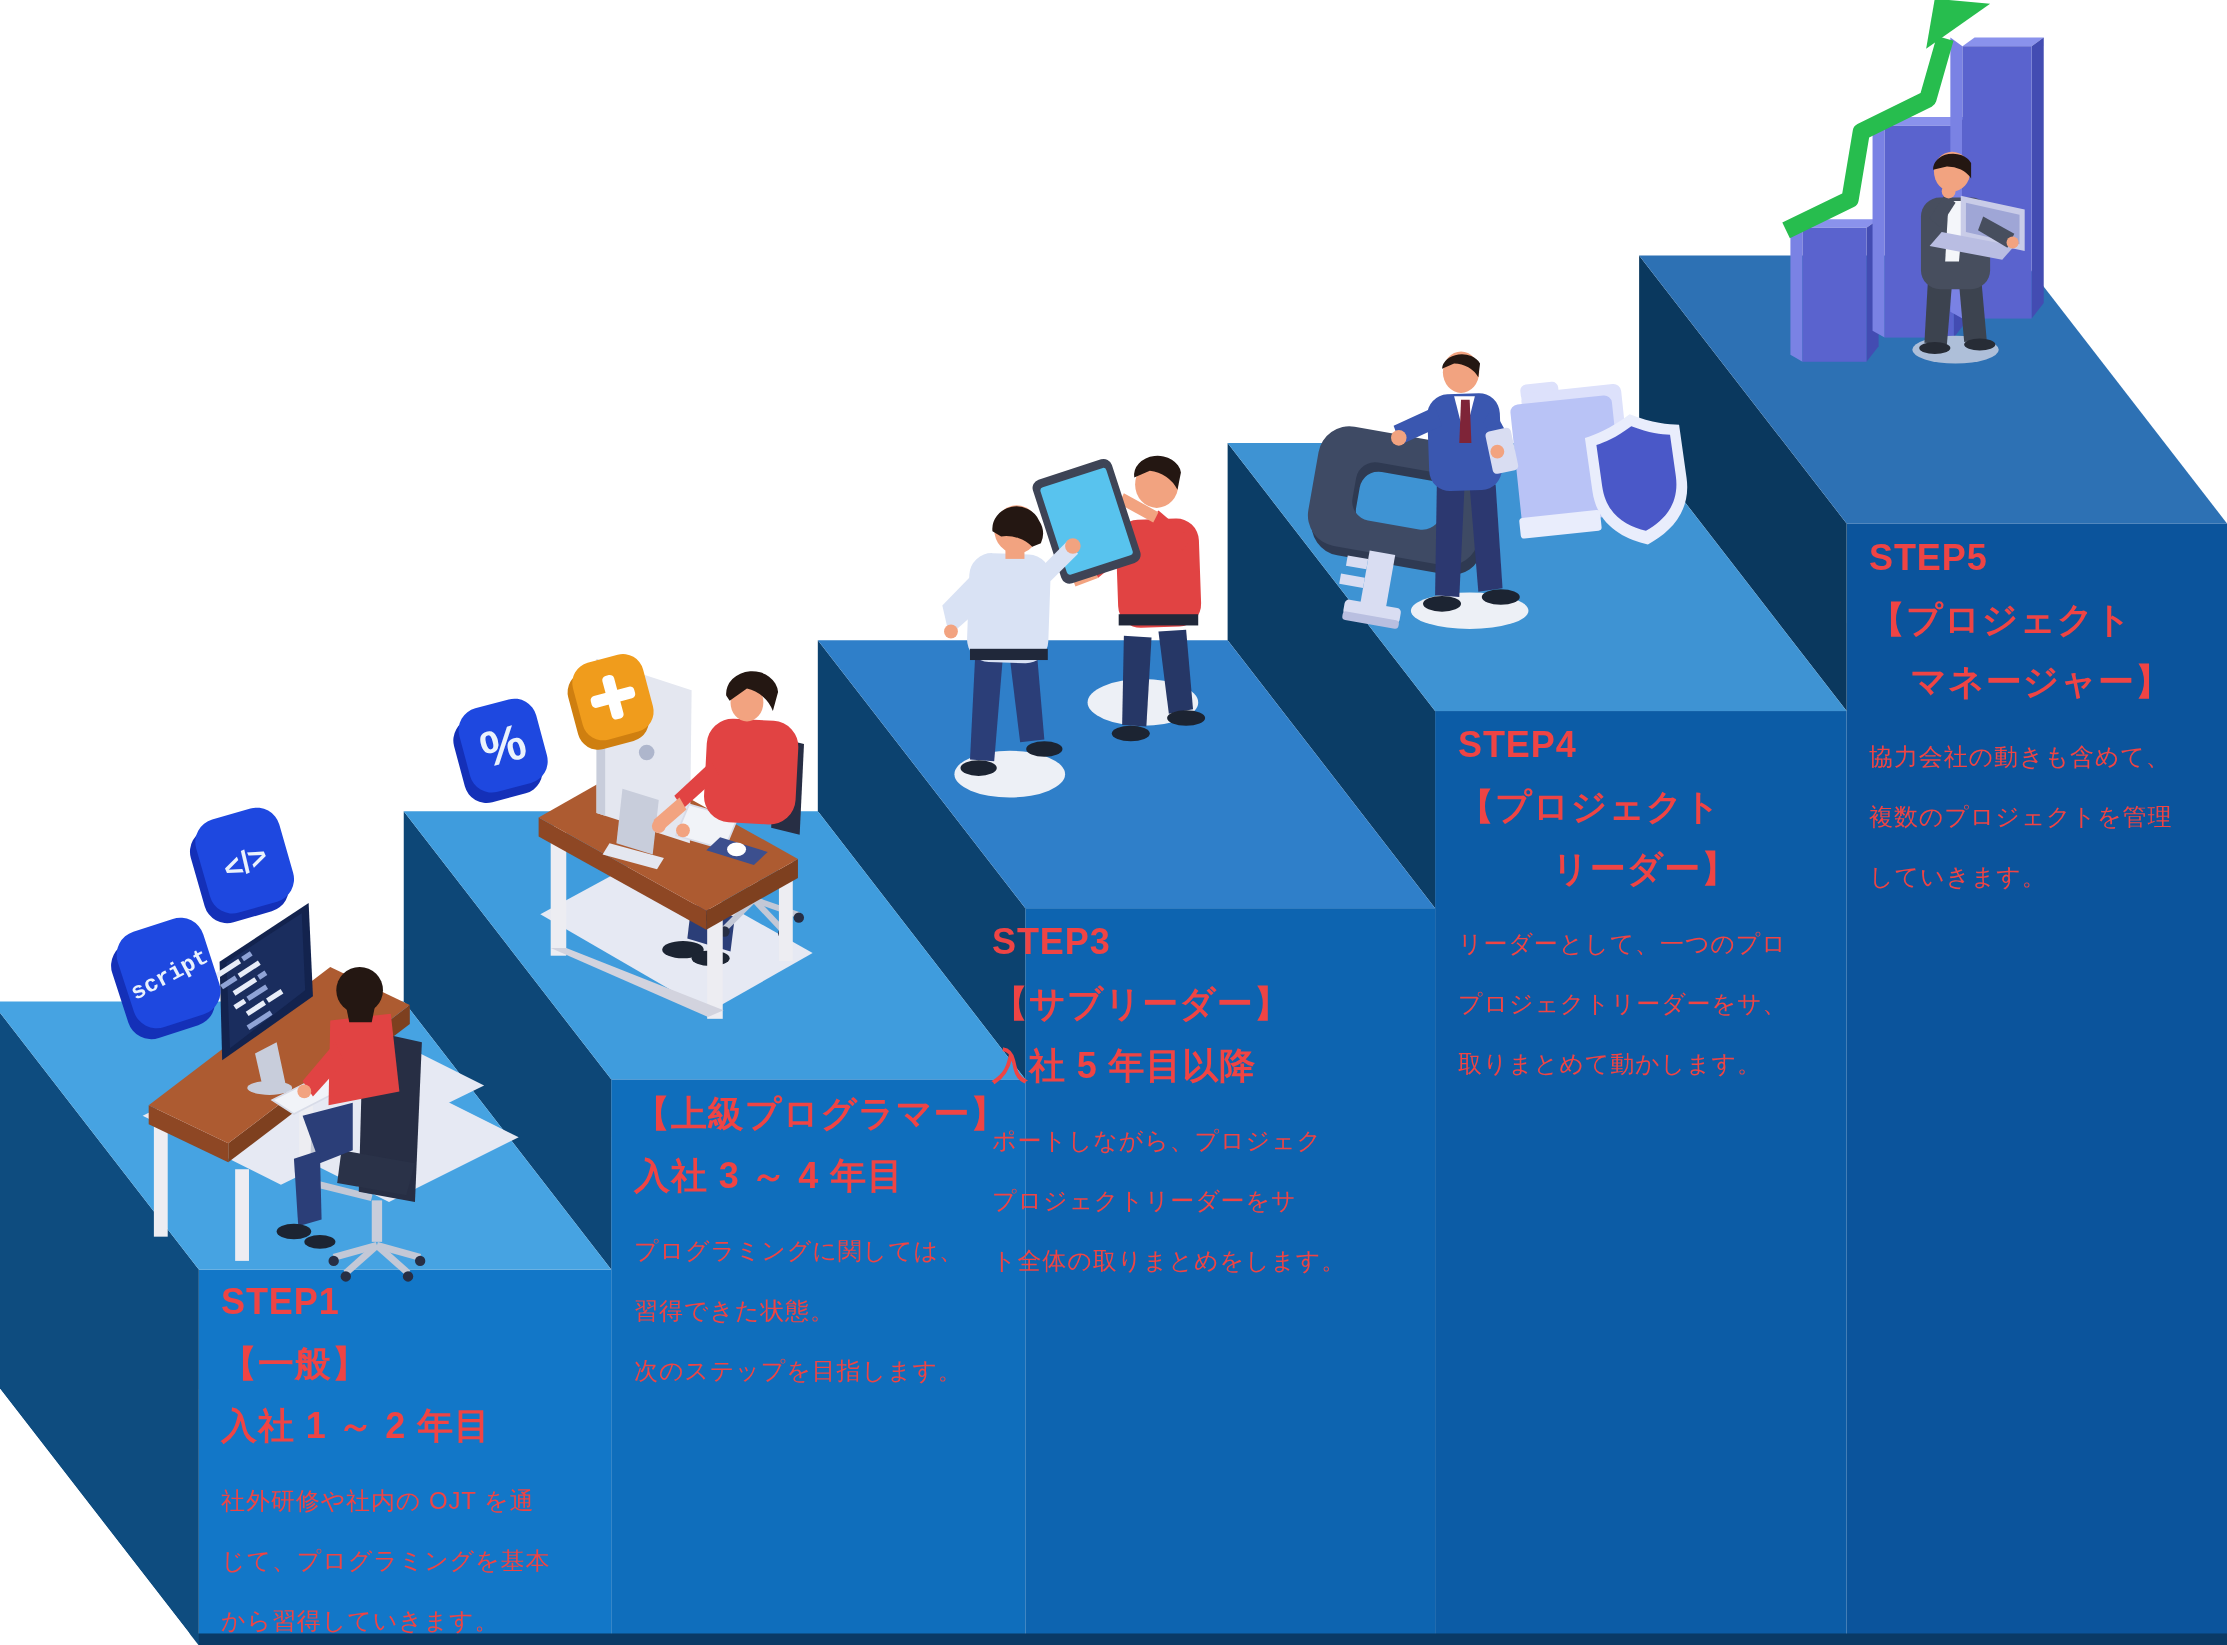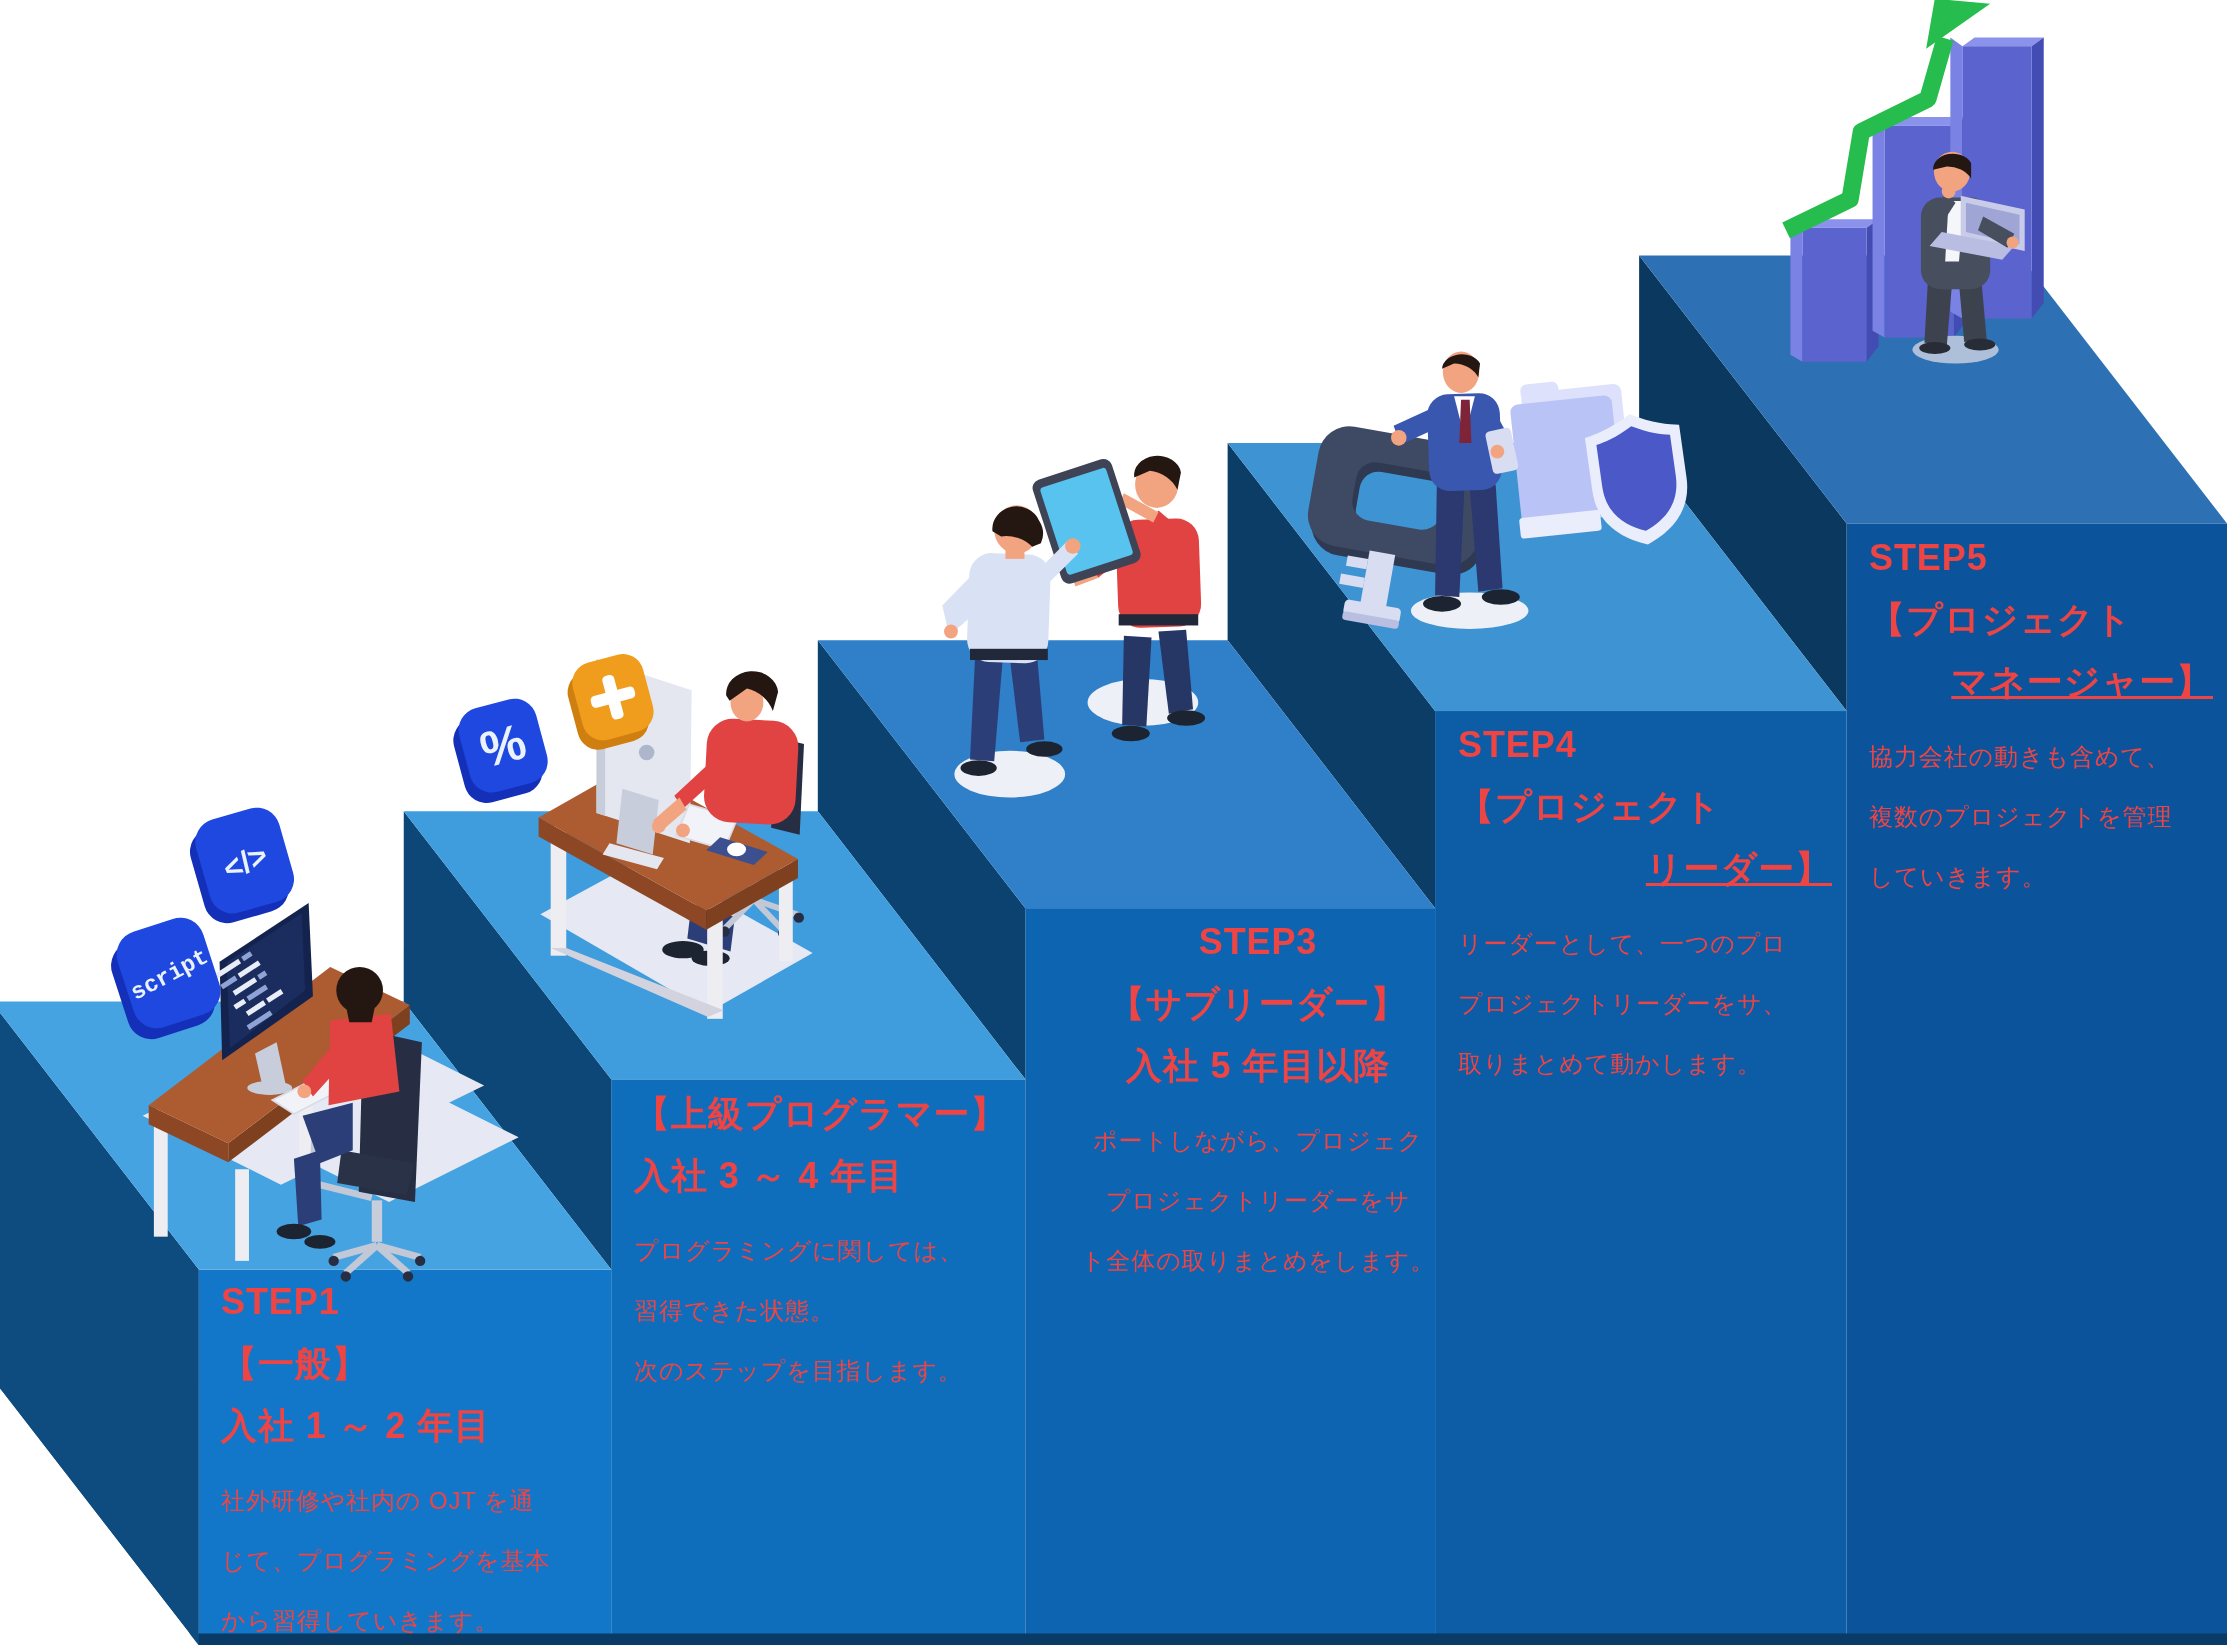--- a/index.html
+++ b/index.html
@@ -34,26 +34,26 @@
   .keycol{fill:#3E4A64}.keycol-d{fill:#2F3A52}.lav{fill:#D9DDF2}.lav-d{fill:#B9BFE0}
   .fold{fill:#B9C3F6}.fold-l{fill:#DDE1FB}.shield-o{fill:#E9EDFC}.shield-i{fill:#4A58C8}
   .bar{fill:#5A63CE}.bar-l{fill:#7A82E4}.bar-t{fill:#8A92EC}.bar-r{fill:#434CB2}
   .green{fill:#27BD4E}.green-s{fill:none;stroke:#27BD4E;stroke-width:20;stroke-linejoin:round}
   .gsuit{fill:#474E5E}.gpants{fill:#3C434F}.gshoe{fill:#272C36}.lap{fill:#C9CCE8}.lap-d{fill:#9FA6D6}.lap-b{fill:#B9BDE2}
   .gshadow{fill:#AEBFD9}
   .code-l{fill:#E8EDF8}.code-m{fill:#8FA3D6}
   
   .panel-text{position:absolute;color:#ef4444;}
   .title-line{height:62px;line-height:62px;font-size:36px;font-weight:bold;letter-spacing:0.9px;white-space:nowrap;}
-  .title-line.align-right{text-align:right;text-decoration:underline;}
+  .title-line.align-right{text-align:center;}
   .body-block{margin-top:14px;}
   .body-line{height:60px;line-height:60px;font-size:24px;letter-spacing:0.9px;white-space:nowrap;}
   .s1{left:221px;top:1271px;width:367px;}
   .s2{left:634px;top:1083px;width:368px;}
-  .s3{left:1072px;top:911px;width:372px;text-align:center;}
+  .s3{left:992px;top:911px;width:372px;}
   .s4{left:1458px;top:714px;width:374px;}
   .s5{left:1869px;top:527px;width:344px;}
 </style>
 </head>
 <body>
 
 <svg id="scene" width="2227" height="1646" viewBox="0 0 2576 1903">
 
   <rect x="230" y="1468" width="477" height="435" class="p1"></rect>
   <rect x="707" y="1248" width="479" height="655" class="p2"></rect>

